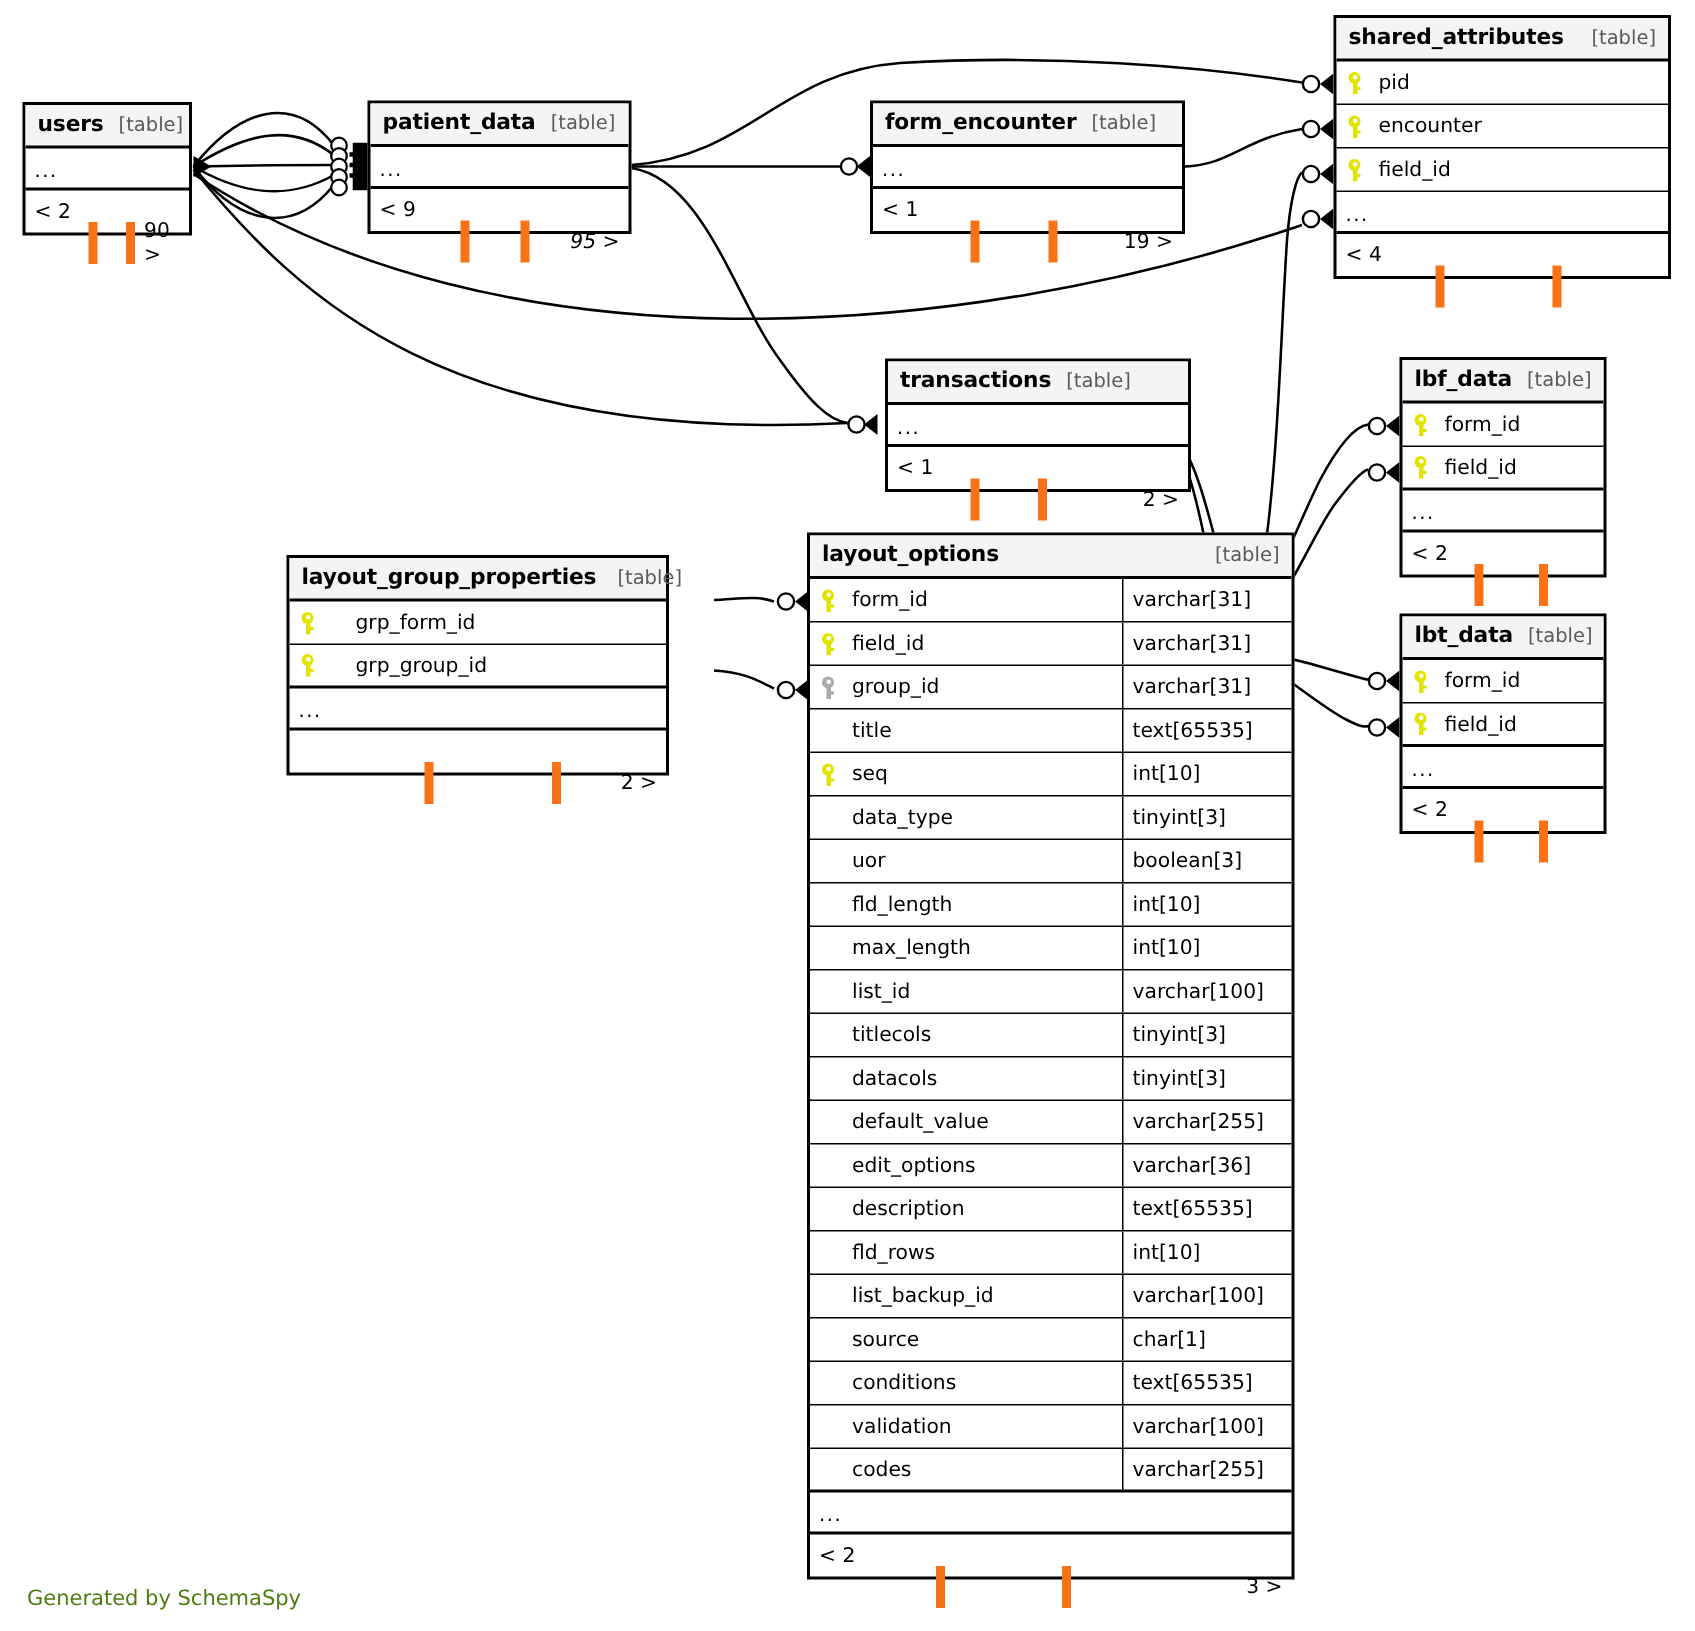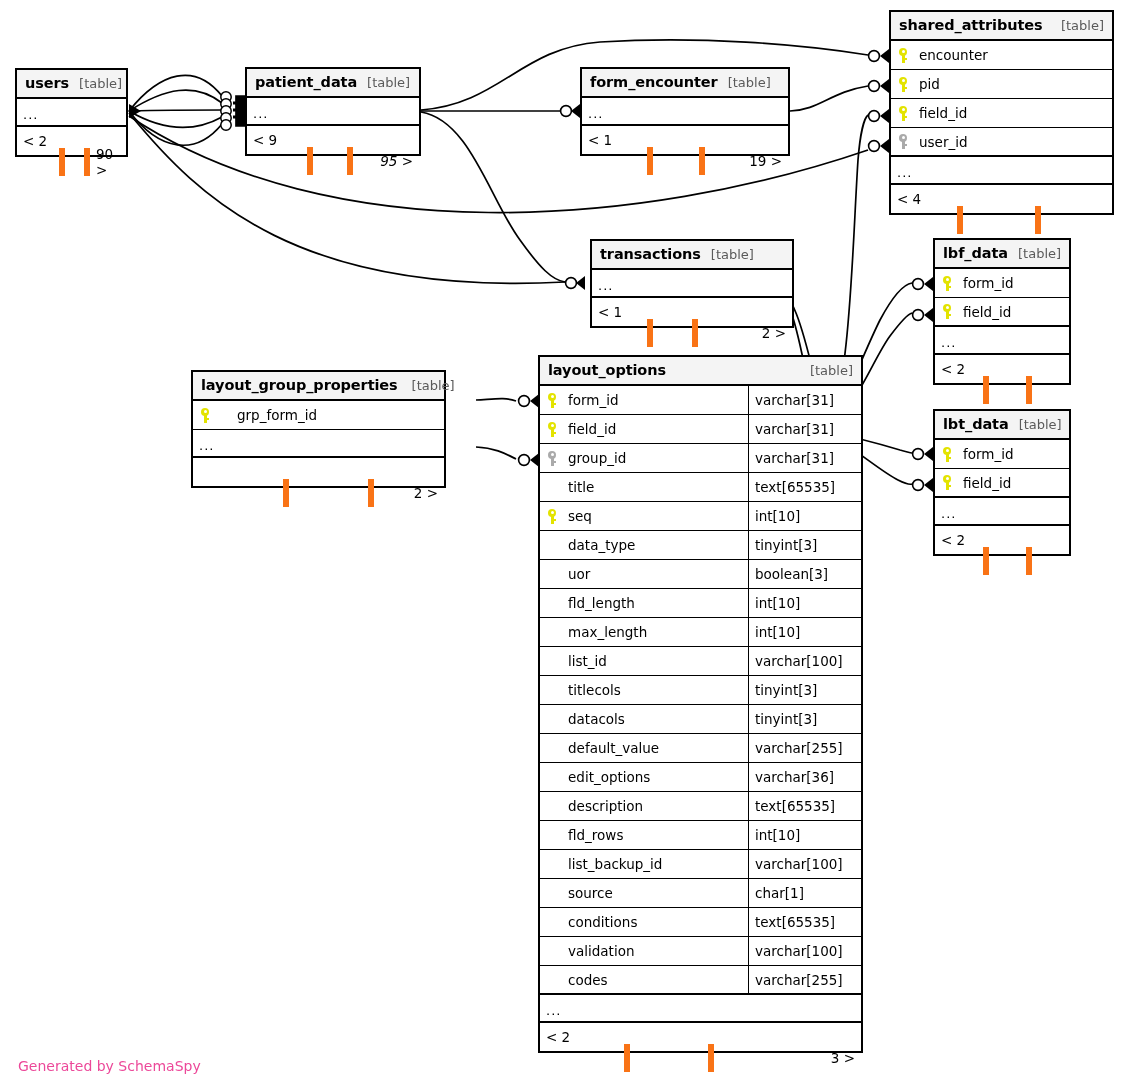--- a/index.html
+++ b/index.html
@@ -157,21 +157,21 @@
     background: currentColor;
   }
   .key.pk { color: #E3E300; }
   .key.fk { color: #aaaaaa; }
 
   #footer-note {
     position: absolute;
     left: 18px;
     top: 1058px;
     font-size: 14px;
-    color: #ec4899;
+    color: #4d7c0f;
     z-index: 3;
   }
 </style>
 </head>
 <body>
 
 <div id="canvas">
 
   <svg id="edges" viewBox="0 0 1130 1087" xmlns="http://www.w3.org/2000/svg">
     <defs>
@@ -317,51 +317,41 @@
       <span class="tname">shared_attributes</span>
       <span class="ttype">[table]</span>
     </div>
     <div class="row">
       <div class="cname">
         <span class="key pk">
             <i class="kh"></i>
             <i class="ks"></i>
             <i class="kt"></i>
           </span>
+        <span class="lbl">pid</span>
+      </div>
+    </div>
+    <div class="row">
+      <div class="cname">
+        <span class="key pk">
+            <i class="kh"></i>
+            <i class="ks"></i>
+            <i class="kt"></i>
+          </span>
         <span class="lbl">encounter</span>
       </div>
     </div>
     <div class="row">
       <div class="cname">
         <span class="key pk">
             <i class="kh"></i>
             <i class="ks"></i>
             <i class="kt"></i>
           </span>
-        <span class="lbl">pid</span>
-      </div>
-    </div>
-    <div class="row">
-      <div class="cname">
-        <span class="key pk">
-            <i class="kh"></i>
-            <i class="ks"></i>
-            <i class="kt"></i>
-          </span>
         <span class="lbl">field_id</span>
-      </div>
-    </div>
-    <div class="row last-col">
-      <div class="cname">
-        <span class="key fk">
-            <i class="kh"></i>
-            <i class="ks"></i>
-            <i class="kt"></i>
-          </span>
-        <span class="lbl">user_id</span>
       </div>
     </div>
     <div class="ellipsis-row">...</div>
     <div class="foot">
       <div class="fc l" style="width:66px;">&lt; 4</div>
       <div class="fc" style="width:78px;"></div>
       <div class="fc r" style="flex:1;"></div>
     </div>
   </div>
 
@@ -437,20 +427,30 @@
       <span class="ttype">[table]</span>
     </div>
     <div class="row">
       <div class="cname">
         <span class="key pk">
             <i class="kh"></i>
             <i class="ks"></i>
             <i class="kt"></i>
           </span>
         <span class="lbl" style="margin-left:26px;">grp_form_id</span>
+      </div>
+    </div>
+    <div class="row last-col">
+      <div class="cname">
+        <span class="key pk">
+            <i class="kh"></i>
+            <i class="ks"></i>
+            <i class="kt"></i>
+          </span>
+        <span class="lbl" style="margin-left:26px;">grp_group_id</span>
       </div>
     </div>
     <div class="ellipsis-row">...</div>
     <div class="foot">
       <div class="fc l" style="width:90px;"></div>
       <div class="fc" style="width:85px;"></div>
       <div class="fc r" style="flex:1;">2 &gt;</div>
     </div>
   </div>
 

